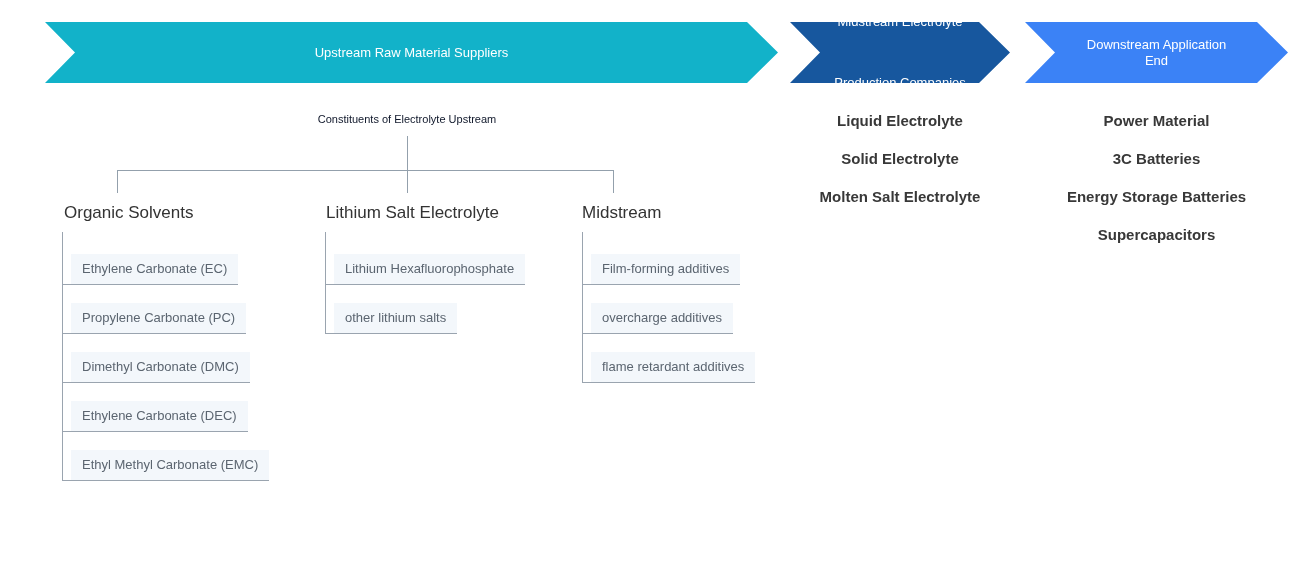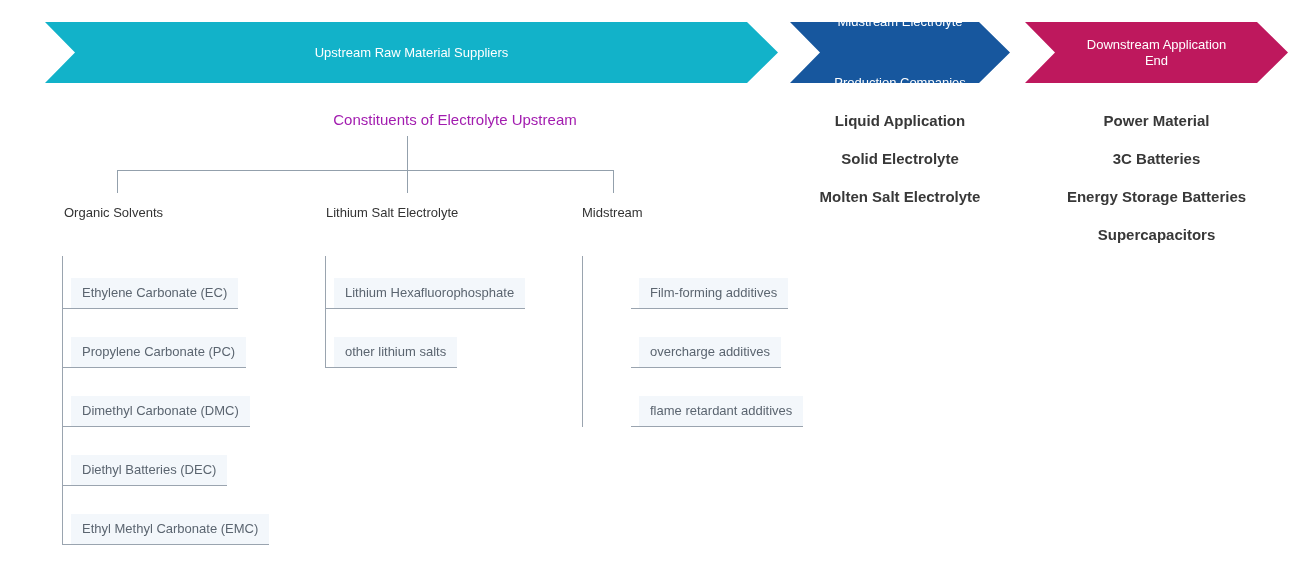--- a/index.html
+++ b/index.html
@@ -26,64 +26,63 @@
     align-items: center;
     justify-content: center;
     color: #ffffff;
     font-size: 13px;
     line-height: 16px;
     text-align: center;
     clip-path: polygon(0 0, calc(100% - 31px) 0, 100% 50%, calc(100% - 31px) 100%, 0 100%, 30px 50%);
   }
   .banner-upstream   { left: 45px;   width: 733px; background: #12b2c9; }
   .banner-midstream  { left: 790px;  width: 220px; background: #17579e; gap: 45px; }
-  .banner-downstream { left: 1025px; width: 263px; background: #be185d; }
+  .banner-downstream { left: 1025px; width: 263px; background: #3b82f6; }
 
   
   .tree-title {
     position: absolute;
     left: 407px;
     top: 111px;
     transform: translateX(-50%);
-    font-size: 15px;
+    font-size: 11px;
     line-height: 17px;
-    color: #a21caf;
+    color: #0f172a;
     white-space: nowrap;
-    margin-left: 48px;
   }
   .cline { position: absolute; background: #93a0ac; }
   .cline-v-top   { left: 407px; top: 136px; width: 1px;   height: 34px; }
   .cline-h       { left: 117px; top: 170px; width: 497px; height: 1px;  }
   .cline-drop-1  { left: 117px; top: 170px; width: 1px;   height: 23px; }
   .cline-drop-2  { left: 407px; top: 170px; width: 1px;   height: 23px; }
   .cline-drop-3  { left: 613px; top: 170px; width: 1px;   height: 23px; }
 
   .group-header {
     position: absolute;
     top: 205px;
-    font-size: 13px;
+    font-size: 17px;
     line-height: 16px;
     color: #333333;
     white-space: nowrap;
   }
   .group-header-1 { left: 64px; }
   .group-header-2 { left: 326px; text-align: right; }
   .group-header-3 { left: 582px; }
 
   .leaf-col {
     position: absolute;
-    top: 256px;
+    top: 232px;
     border-left: 1px solid #9aa4af;
   }
   .leaf-col-1 { left: 62px; }
   .leaf-col-2 { left: 325px; }
-  .leaf-col-3 { left: 582px; padding-left: 48px; }
+  .leaf-col-3 { left: 582px; }
 
   .leaf {
-    margin-top: 28px;
+    margin-top: 18px;
     padding-left: 8px;
     width: fit-content;
     border-bottom: 1px solid #9aa4af;
   }
   .leaf:first-child { margin-top: 22px; }
   .leaf-box {
     background: #f3f7fb;
     padding: 7px 11px;
     font-size: 13px;
     line-height: 16px;
@@ -143,21 +142,21 @@
     <div class="leaf">
       <div class="leaf-box">Ethylene Carbonate (EC)</div>
     </div>
     <div class="leaf">
       <div class="leaf-box">Propylene Carbonate (PC)</div>
     </div>
     <div class="leaf">
       <div class="leaf-box">Dimethyl Carbonate (DMC)</div>
     </div>
     <div class="leaf">
-      <div class="leaf-box">Diethyl Batteries (DEC)</div>
+      <div class="leaf-box">Ethylene Carbonate (DEC)</div>
     </div>
     <div class="leaf">
       <div class="leaf-box">Ethyl Methyl Carbonate (EMC)</div>
     </div>
   </div>
 
   <div class="leaf-col leaf-col-2">
     <div class="leaf">
       <div class="leaf-box">Lithium Hexafluorophosphate</div>
     </div>
@@ -172,21 +171,21 @@
     </div>
     <div class="leaf">
       <div class="leaf-box">overcharge additives</div>
     </div>
     <div class="leaf">
       <div class="leaf-box">flame retardant additives</div>
     </div>
   </div>
 
   <div class="stream-list stream-list-mid">
-    <div class="stream-row">Liquid Application</div>
+    <div class="stream-row">Liquid Electrolyte</div>
     <div class="stream-row">Solid Electrolyte</div>
     <div class="stream-row">Molten Salt Electrolyte</div>
   </div>
 
   <div class="stream-list stream-list-down">
     <div class="stream-row">Power Material</div>
     <div class="stream-row">3C Batteries</div>
     <div class="stream-row">Energy Storage Batteries</div>
     <div class="stream-row">Supercapacitors</div>
   </div>

